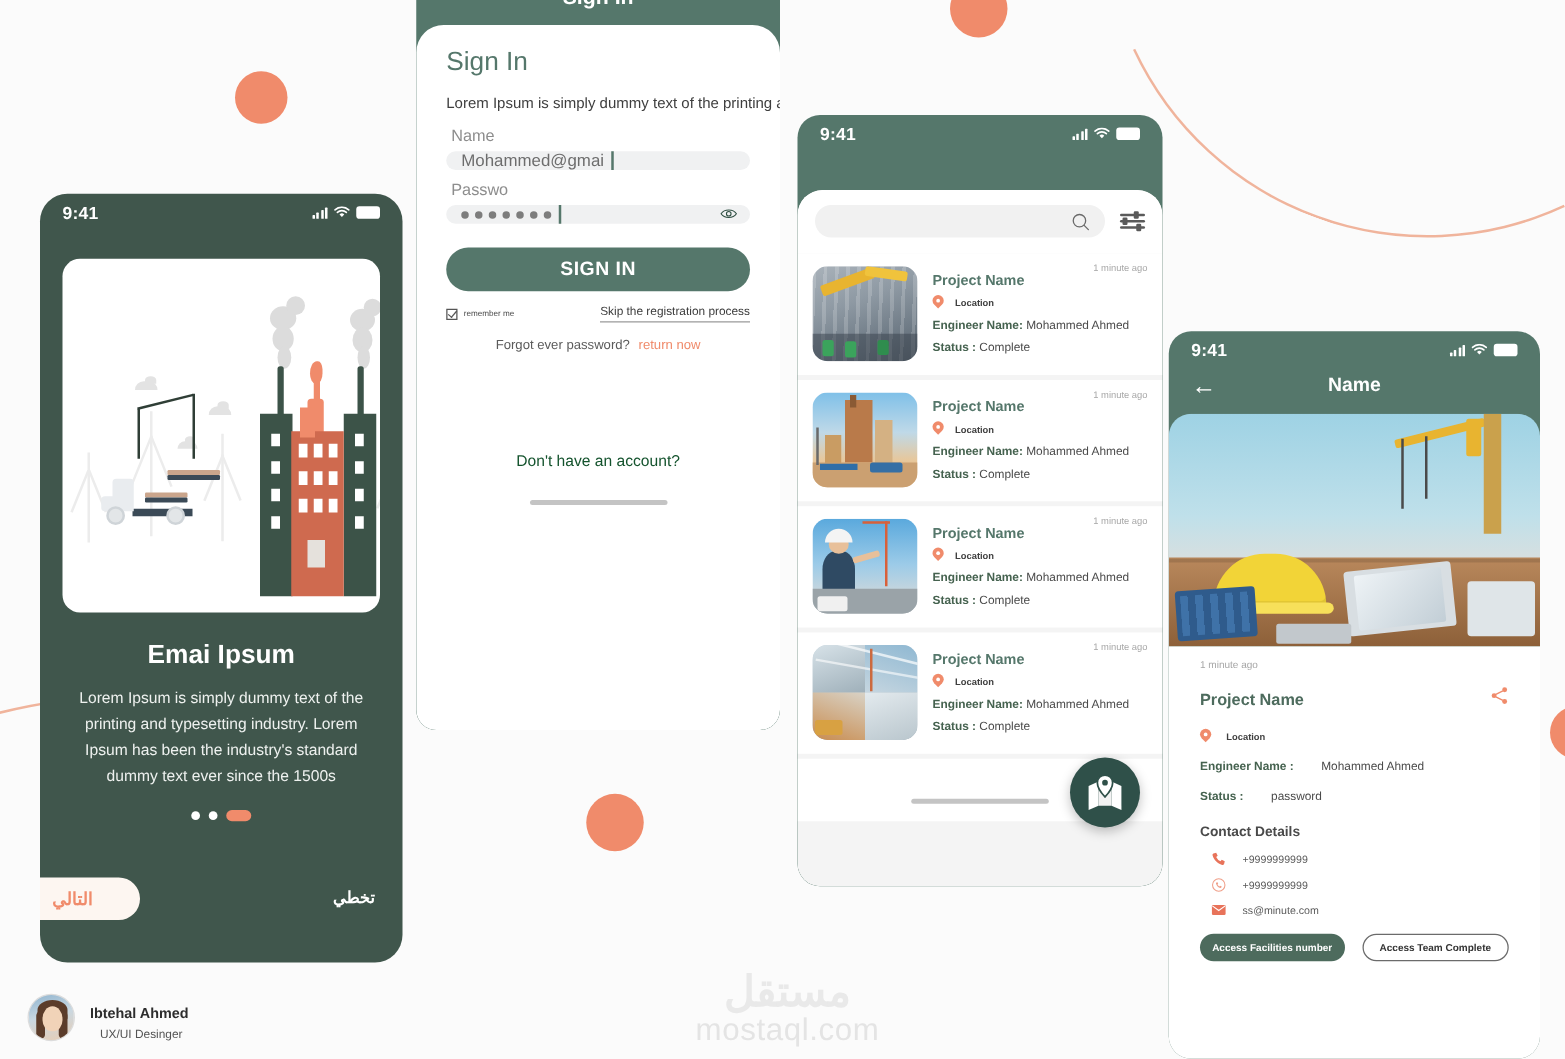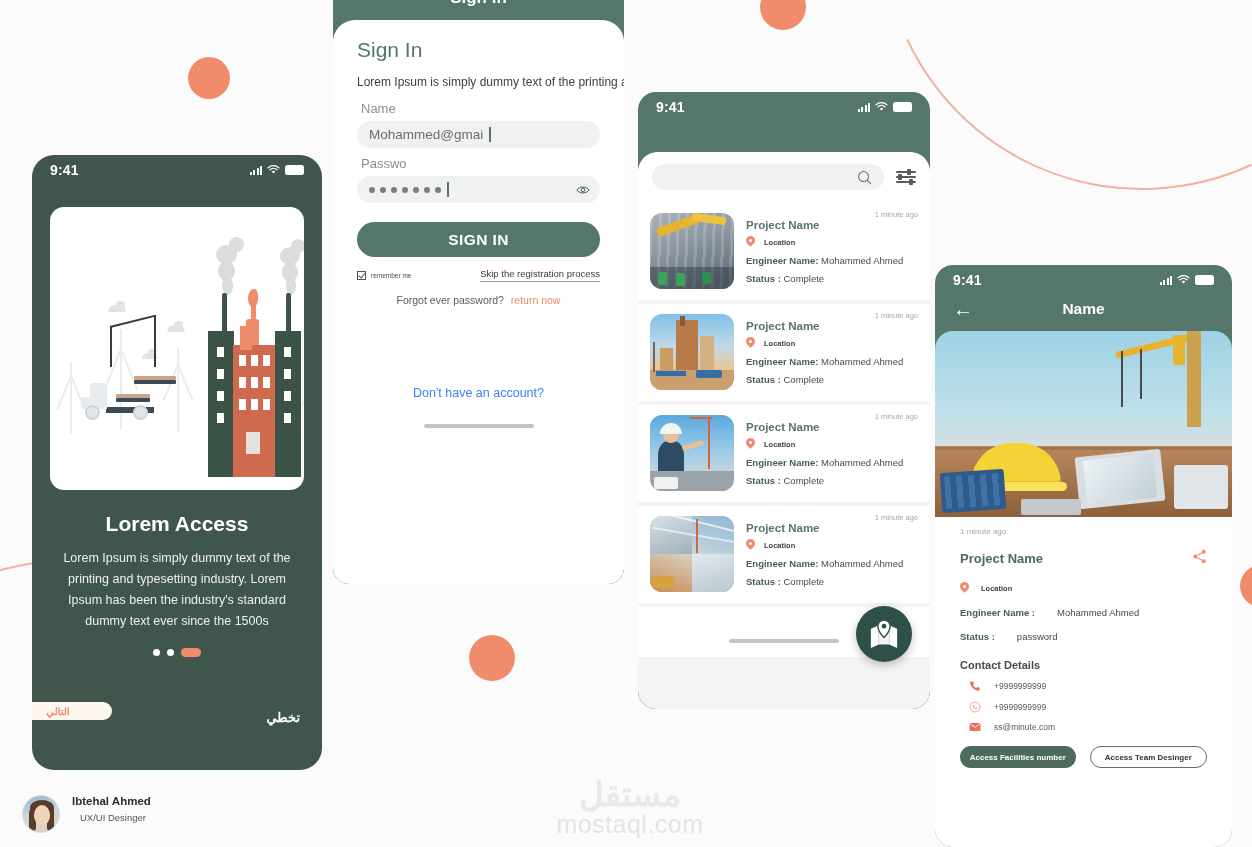--- a/index.html
+++ b/index.html
@@ -78,41 +78,41 @@
     color: #eef1ef; text-align: center; font-size: 12.5px; line-height: 21px;
     padding: 12px 24px 0 24px;
   }
   .dots { display: flex; justify-content: center; align-items: center; gap: 7px; margin-top: 16px; }
   .dot { width: 7px; height: 7px; border-radius: 50%; background: #fff; }
   .dot.active { width: 20px; height: 9px; border-radius: 5px; background: #f08b6b; }
   .ob-footer {
     position: absolute; bottom: 34px; left: 0; right: 0; height: 34px;
   }
   .btn-next {
-    position: absolute; left: -28px; top: 0; width: 108px; height: 18px;
+    position: absolute; left: -28px; top: 0; width: 108px; height: 34px;
     background: #fdf6f1; border-radius: 17px;
     display: flex; align-items: center; justify-content: center;
-    color: #f08b6b; font-size: 10px; font-weight: bold;
+    color: #f08b6b; font-size: 14px; font-weight: bold;
   }
   .btn-skip {
     position: absolute; right: 22px; top: 8px; color: #fff; font-size: 13px; font-weight: bold;
   }
 
   
   #phone2 { left: 333px; top: -26px; width: 291px; height: 610px; border-radius: 16px; }
   .p2-head { color: #fff; text-align: center; font-size: 17px; font-weight: bold; padding-top: 14px; }
   .p2-sheet {
     position: absolute; left: 0; right: 0; top: 46px; bottom: 0;
     background: #fff; border-radius: 22px 22px 16px 16px; padding: 18px 24px 0 24px;
   }
   .p2-title { color: #55776b; font-size: 21px; margin-bottom: 9px; }
   .p2-desc { color: #3e3e3e; font-size: 12px; line-height: 22px; white-space: nowrap; }
   .fld-label { color: #8d8d8d; font-size: 13px; margin: 8px 0 5px 4px; }
   .fld {
-    background: #f0f1f2; border-radius: 15px; height: 27px;
+    background: #f0f1f2; border-radius: 15px; height: 15px;
     display: flex; align-items: center; padding: 0 12px; position: relative;
   }
   .fld-val { color: #6d6d6d; font-size: 13.5px; }
   .caret { width: 1.5px; height: 15px; background: #55776b; margin-left: 6px; }
   .dots-pw { display: flex; gap: 5px; align-items: center; }
   .dots-pw i { width: 6px; height: 6px; border-radius: 50%; background: #7d7d7d; display: block; }
   .eye { position: absolute; right: 10px; top: 50%; transform: translateY(-50%); }
   .btn-signin {
     margin-top: 19px; height: 35px; background: #55776b; border-radius: 18px;
     display: flex; align-items: center; justify-content: center;
@@ -122,21 +122,21 @@
   .remember { display: flex; align-items: center; gap: 5px; }
   .chk { width: 9px; height: 9px; border: 1px solid #555; position: relative; }
   .chk:after {
     content: ""; position: absolute; left: 1.5px; top: -1px; width: 3px; height: 6px;
     border: solid #555; border-width: 0 1px 1px 0; transform: rotate(40deg);
   }
   .remember span { font-size: 6.5px; color: #4a4a4a; }
   .skip-reg { font-size: 9.5px; color: #3b3b3b; border-bottom: 1px solid #9a9a9a; padding-bottom: 2px; }
   .forgot { text-align: center; margin-top: 12px; font-size: 10.5px; color: #5b5b5b; }
   .forgot b { color: #f08b6b; font-weight: normal; margin-left: 4px; }
-  .no-acct { text-align: center; font-size: 12.5px; color: #3b82f6; margin-top: 80px; }
+  .no-acct { text-align: center; font-size: 12.5px; color: #14532d; margin-top: 80px; }
   .btn-create {
     margin-top: 10px; height: 33px; background: #f08b6b; border-radius: 17px;
     display: flex; align-items: center; justify-content: center;
     color: #fff; font-size: 14.5px; font-weight: bold;
   }
 
   
   #phone3 { left: 638px; top: 92px; width: 292px; height: 617px; border-radius: 18px; }
   .p3-nav { display: flex; align-items: center; justify-content: space-between; padding: 8px 20px 14px 20px; }
   .burger { width: 17px; display: flex; flex-direction: column; gap: 3.5px; }
@@ -202,21 +202,21 @@
   .d-btn1 {
     flex: 1; height: 22px; border-radius: 11px; background: #4d6b5d; color: #fff;
     display: flex; align-items: center; justify-content: center; font-size: 8px; font-weight: bold;
   }
   .d-btn2 {
     flex: 1; height: 22px; border-radius: 11px; background: #fff; border: 1px solid #6b6b6b; color: #333;
     display: flex; align-items: center; justify-content: center; font-size: 8px; font-weight: bold;
   }
 
   
-  .author { position: absolute; left: 22px; bottom: 14px; display: flex; align-items: flex-start; gap: 12px; }
+  .author { position: absolute; left: 22px; bottom: 14px; display: flex; align-items: flex-end; gap: 12px; }
   .avatar {
     width: 38px; height: 38px; border-radius: 50%; overflow: hidden; position: relative;
     background: linear-gradient(165deg,#8fb4cf 0%,#c9d8e2 45%,#e8cdb4 100%);
     border: 1px solid #dcdcdc;
   }
   .avatar .face { position: absolute; left: 11px; top: 9px; width: 16px; height: 20px; border-radius: 50% 50% 45% 45%; background: #f1d3b8; }
   .avatar .hair { position: absolute; left: 7px; top: 4px; width: 24px; height: 16px; border-radius: 50% 50% 10% 10%; background: #5b3c2a; }
   .avatar .hair2 { position: absolute; left: 6px; top: 13px; width: 7px; height: 22px; background: #5b3c2a; border-radius: 4px; }
   .avatar .hair3 { position: absolute; right: 5px; top: 13px; width: 7px; height: 22px; background: #5b3c2a; border-radius: 4px; }
   .a-name { font-size: 11.5px; color: #2d2d2d; font-weight: bold; }
@@ -331,21 +331,21 @@
         <div class="truck-body" style="left:56px;top:200px;width:48px;height:6px;"></div>
         <div class="plank" style="left:66px;top:187px;width:34px;height:4px;background:#caa58c;"></div>
         <div class="plank" style="left:66px;top:191px;width:34px;height:4px;background:#3b4a57;"></div>
         <div class="truck-cab" style="left:40px;top:176px;width:17px;height:26px;"></div>
         <div class="truck-body" style="left:31px;top:190px;width:12px;height:12px;border-radius:3px 0 0 3px;background:#e9ecef;"></div>
         <div class="wheel" style="left:35px;top:198px;width:15px;height:15px;"></div>
         <div class="wheel" style="left:83px;top:198px;width:15px;height:15px;"></div>
       </div>
     </div>
 
-    <div class="ob-title">Lorem Access</div>
+    <div class="ob-title">Emai Ipsum</div>
     <div class="ob-desc">Lorem Ipsum is simply dummy text of the printing and typesetting industry. Lorem Ipsum has been the industry's standard dummy text ever since the 1500s</div>
     <div class="dots">
       <span class="dot"></span>
       <span class="dot"></span>
       <span class="dot active"></span>
     </div>
     <div class="ob-footer">
       <div class="btn-next">التالي</div>
       <div class="btn-skip">تخطي</div>
     </div>
@@ -666,21 +666,21 @@
       <div class="c-row">
         <svg width="12" height="10" viewBox="0 0 14 11">
           <rect x="0.6" y="0.8" width="12.8" height="9.4" rx="1.2" fill="#e8735a"></rect>
           <path d="M1 1.6 L7 6 L13 1.6" fill="none" stroke="#fff" stroke-width="1"></path>
         </svg>
         <span>ss@minute.com</span>
       </div>
 
       <div class="d-btns">
         <div class="d-btn1">Access Facilities number</div>
-        <div class="d-btn2">Access Team Desinger</div>
+        <div class="d-btn2">Access Team Complete</div>
       </div>
     </div>
   </div>
 
   <div class="author">
     <div class="avatar">
       <span class="hair"></span>
         <span class="hair2"></span>
         <span class="hair3"></span>
         <span class="face"></span>

